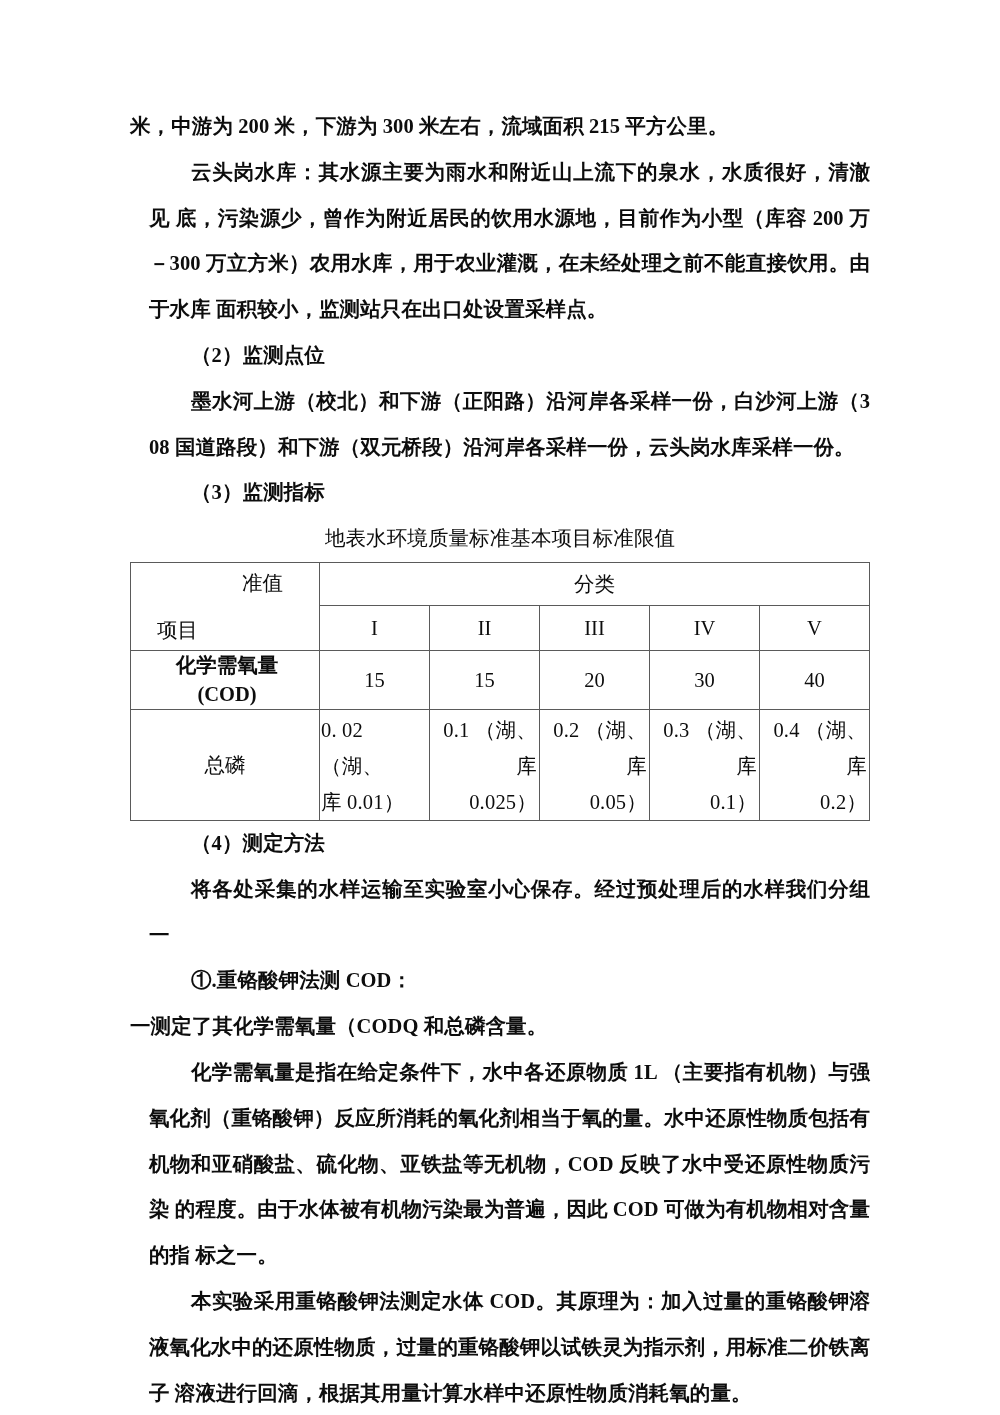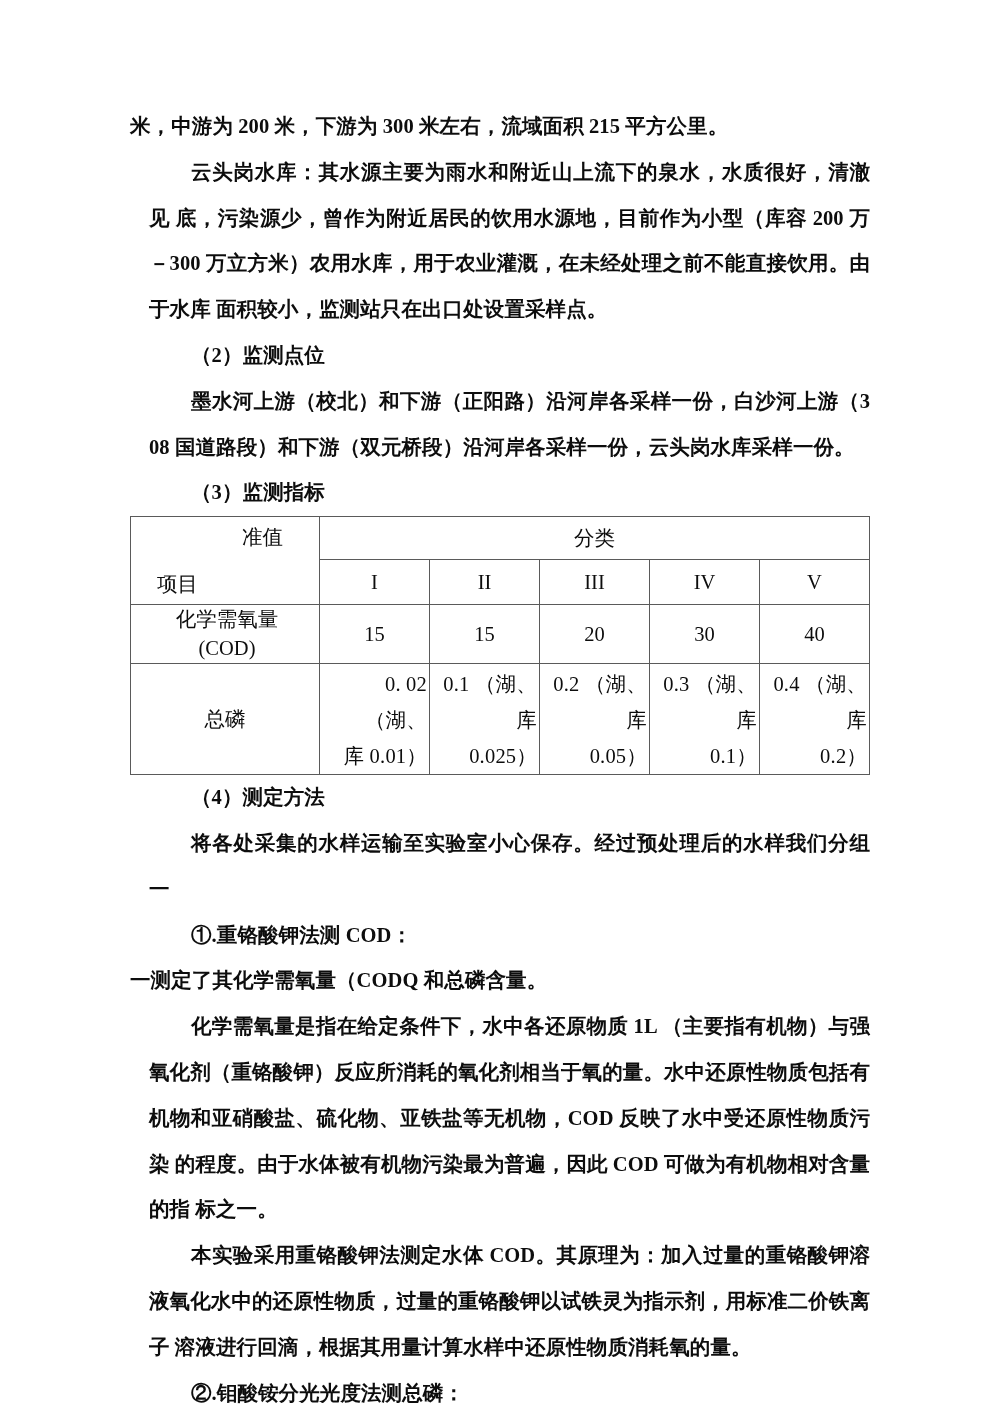--- a/index.html
+++ b/index.html
@@ -105,59 +105,61 @@
     height: 44px;
   }
   tr.row-cod td {
     height: 40px;
     vertical-align: top;
   }
   tr.row-cod td.cod-name {
     text-align: center;
     padding-left: 4px;
     line-height: 29px;
+    font-weight: bold;
   }
   tr.row-cod td.cod-val {
     vertical-align: middle;
     line-height: 40px;
   }
   tr.row-tp td {
     height: 76px;
     vertical-align: top;
   }
   tr.row-tp td.tp-name {
     vertical-align: middle;
   }
   .tp-cell {
     line-height: 36px;
     text-align: right;
     padding: 2px 2px 0 2px;
     letter-spacing: 0.2px;
   }
   .tp-cell.first {
-    text-align: right;
+    text-align: left;
     padding-left: 1px;
   }
 </style>
 </head>
 <body>
 
 <div id="page">
   <div id="content">
 
     <p class="para noindent">米，中游为 200 米，下游为 300 米左右，流域面积 215 平方公里。</p>
 
     <p class="para indent2">云头岗水库：其水源主要为雨水和附近山上流下的泉水，水质很好，清澈见 底，污染源少，曾作为附近居民的饮用水源地，目前作为小型（库容 200 万－300 万立方米）农用水库，用于农业灌溉，在未经处理之前不能直接饮用。由于水库 面积较小，监测站只在出口处设置采样点。</p>
 
     <p class="para indent2">（2）监测点位</p>
 
     <p class="para indent2">墨水河上游（校北）和下游（正阳路）沿河岸各采样一份，白沙河上游（308 国道路段）和下游（双元桥段）沿河岸各采样一份，云头岗水库采样一份。</p>
 
     <p class="para indent2">（3）监测指标</p>
 
+    <p class="tbl-title">地表水环境质量标准基本项目标准限值</p>
 
     <div class="tbl-wrap">
       <table class="std">
         <colgroup>
           <col style="width:189px">
           <col style="width:110px">
           <col style="width:110px">
           <col style="width:110px">
           <col style="width:110px">
           <col style="width:110px">

